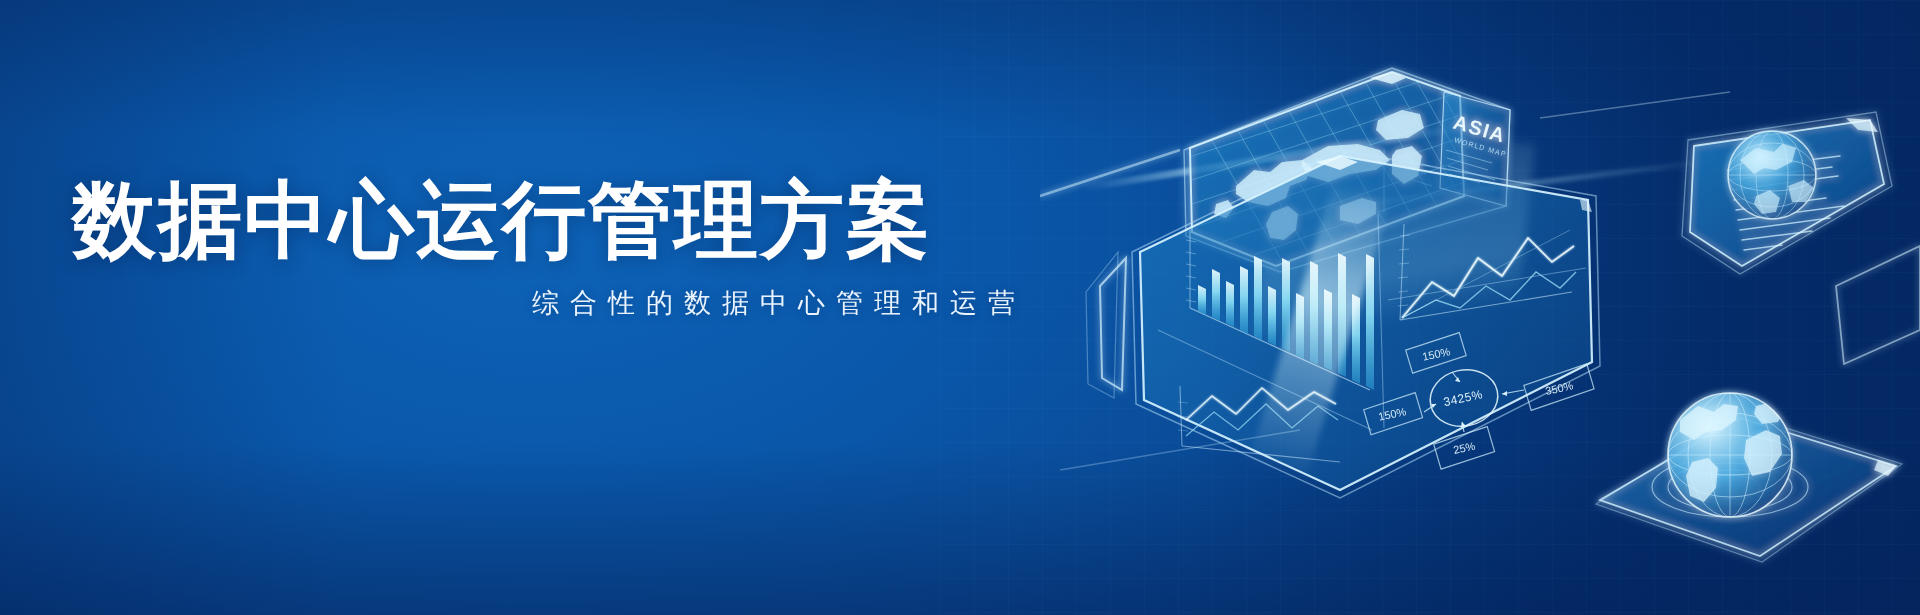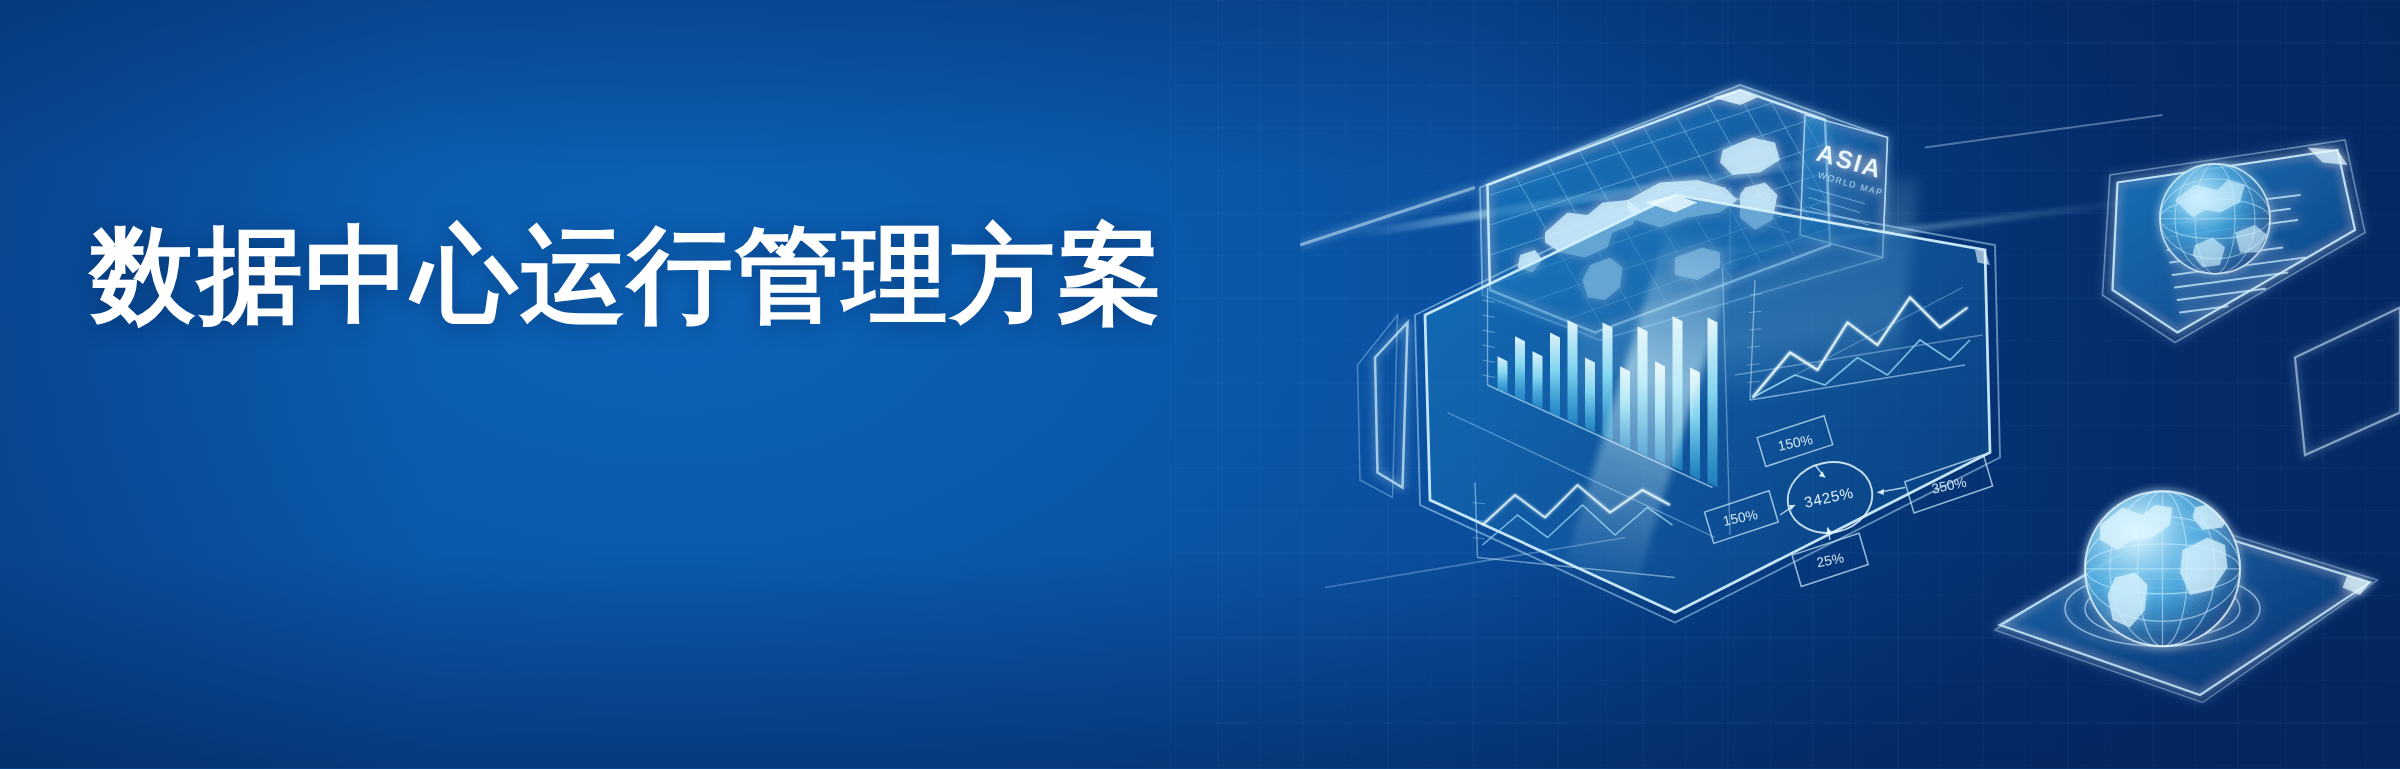--- a/index.html
+++ b/index.html
@@ -78,20 +78,21 @@
 </head>
 <body>
 
 <div class="banner">
 
   <div class="vignette"></div>
   <div class="techgrid"></div>
 
   <div class="textblock">
     <h1 class="title">数据中心运行管理方案</h1>
+    <p class="subtitle">综合性的数据中心管理和运营</p>
   </div>
 
   <div class="holo">
 
     <div class="beam beam3"></div>
     <div class="beam beam1"></div>
     <div class="beam beam2"></div>
 
     <svg width="880" height="615" viewBox="0 0 880 615">
       <defs>

